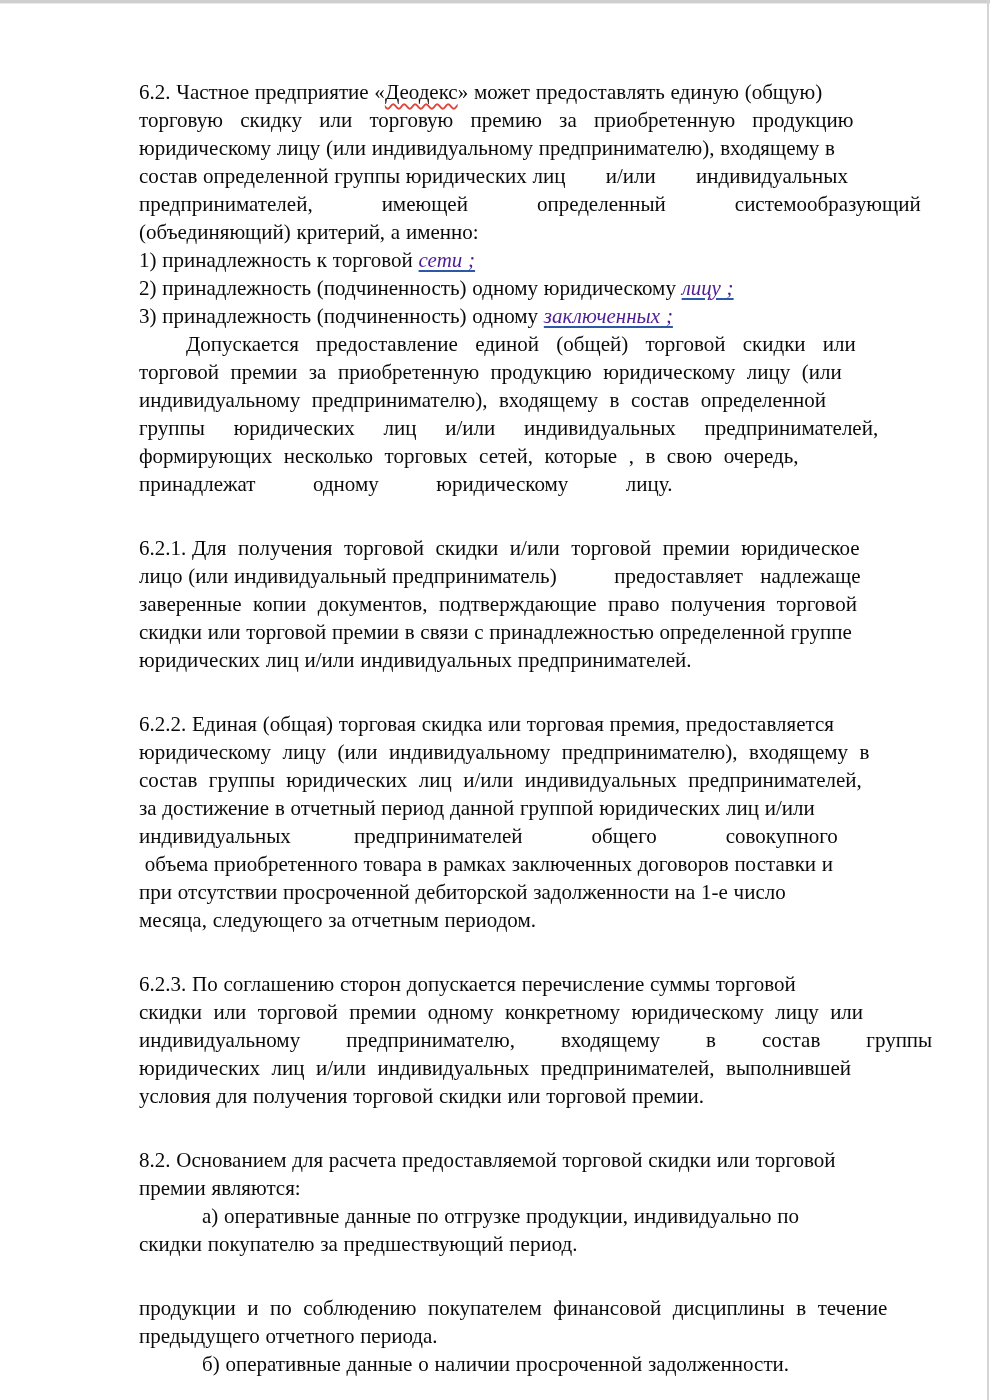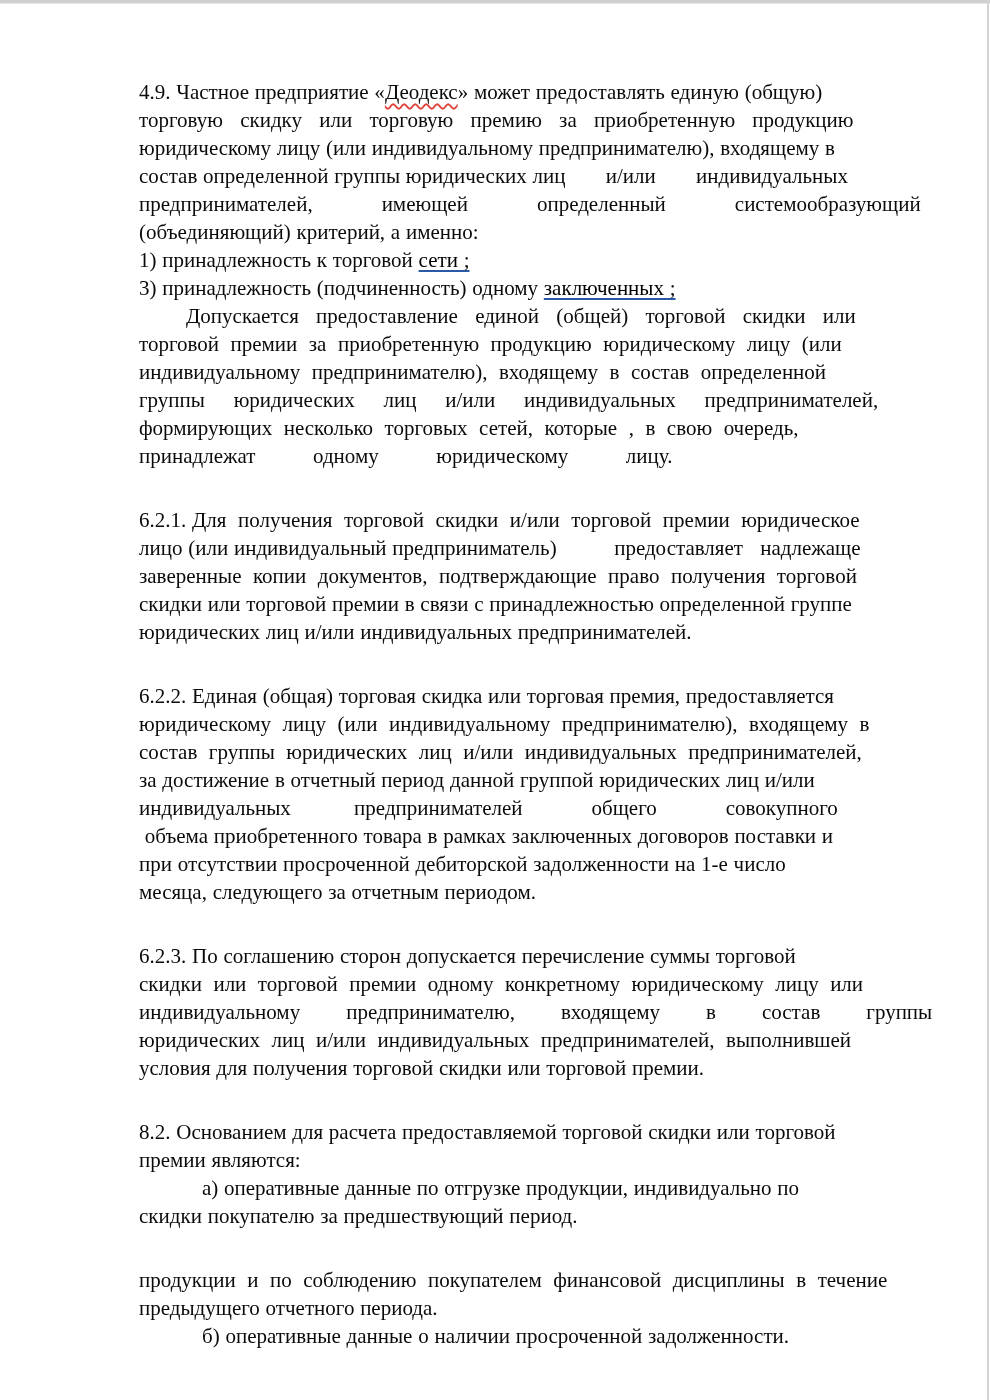--- a/index.html
+++ b/index.html
@@ -39,49 +39,51 @@
     margin: 0;
     font-size: 21px;
     line-height: 28px;
     white-space: pre-line;
     word-spacing: 0.5px;
   }
   .spaced { margin-top: 36px; }
   .indent-a { text-indent: 47px; }
   .indent-b { text-indent: 63px; }
   .ins {
-    color: #000000;
+    color: #4c1d95;
     text-decoration: underline;
     text-decoration-color: #2b59a8;
     text-underline-offset: 3px;
+    font-style: italic;
   }
   .misspelled {
     text-decoration: underline wavy #e0463c;
     text-decoration-thickness: 1.5px;
     text-underline-offset: 4px;
   }
 </style>
 </head>
 <body>
 
 <div class="page">
   <div class="top-edge"></div>
   <div class="right-edge"></div>
 
   <div class="content">
 
-    <p class="para"><span>4.9. Частное предприятие «</span><span class="misspelled">Деодекс</span><span>» может предоставлять единую (общую)
+    <p class="para"><span>6.2. Частное предприятие «</span><span class="misspelled">Деодекс</span><span>» может предоставлять единую (общую)
 торговую &nbsp;&nbsp;скидку &nbsp;&nbsp;или &nbsp;&nbsp;торговую &nbsp;&nbsp;премию &nbsp;&nbsp;за &nbsp;&nbsp;приобретенную &nbsp;&nbsp;продукцию
 юридическому лицу (или индивидуальному предпринимателю), входящему в
 состав определенной группы юридических лиц &nbsp;&nbsp;&nbsp;&nbsp;&nbsp;&nbsp;и/или &nbsp;&nbsp;&nbsp;&nbsp;&nbsp;&nbsp;индивидуальных
 предпринимателей, &nbsp;&nbsp;&nbsp;&nbsp;&nbsp;&nbsp;&nbsp;&nbsp;&nbsp;&nbsp;&nbsp;имеющей &nbsp;&nbsp;&nbsp;&nbsp;&nbsp;&nbsp;&nbsp;&nbsp;&nbsp;&nbsp;&nbsp;определенный &nbsp;&nbsp;&nbsp;&nbsp;&nbsp;&nbsp;&nbsp;&nbsp;&nbsp;&nbsp;&nbsp;системообразующий
 (объединяющий) критерий, а именно:</span></p>
 
     <p class="para"><span>1) принадлежность к торговой </span><span class="ins">сети ;</span></p>
 
+    <p class="para"><span>2) принадлежность (подчиненность) одному юридическому </span><span class="ins">лицу ;</span></p>
 
     <p class="para"><span>3) принадлежность (подчиненность) одному </span><span class="ins">заключенных ;</span></p>
 
     <p class="para indent-a">Допускается &nbsp;&nbsp;предоставление &nbsp;&nbsp;единой &nbsp;&nbsp;(общей) &nbsp;&nbsp;торговой &nbsp;&nbsp;скидки &nbsp;&nbsp;или
 торговой &nbsp;премии &nbsp;за &nbsp;приобретенную &nbsp;продукцию &nbsp;юридическому &nbsp;лицу &nbsp;(или
 индивидуальному &nbsp;предпринимателю), &nbsp;входящему &nbsp;в &nbsp;состав &nbsp;определенной
 группы &nbsp;&nbsp;&nbsp;&nbsp;юридических &nbsp;&nbsp;&nbsp;&nbsp;лиц &nbsp;&nbsp;&nbsp;&nbsp;и/или &nbsp;&nbsp;&nbsp;&nbsp;индивидуальных &nbsp;&nbsp;&nbsp;&nbsp;предпринимателей,
 формирующих &nbsp;несколько &nbsp;торговых &nbsp;сетей, &nbsp;которые &nbsp;, &nbsp;в &nbsp;свою &nbsp;очередь,
 принадлежат &nbsp;&nbsp;&nbsp;&nbsp;&nbsp;&nbsp;&nbsp;&nbsp;&nbsp;одному &nbsp;&nbsp;&nbsp;&nbsp;&nbsp;&nbsp;&nbsp;&nbsp;&nbsp;юридическому &nbsp;&nbsp;&nbsp;&nbsp;&nbsp;&nbsp;&nbsp;&nbsp;&nbsp;лицу.</p>
 

